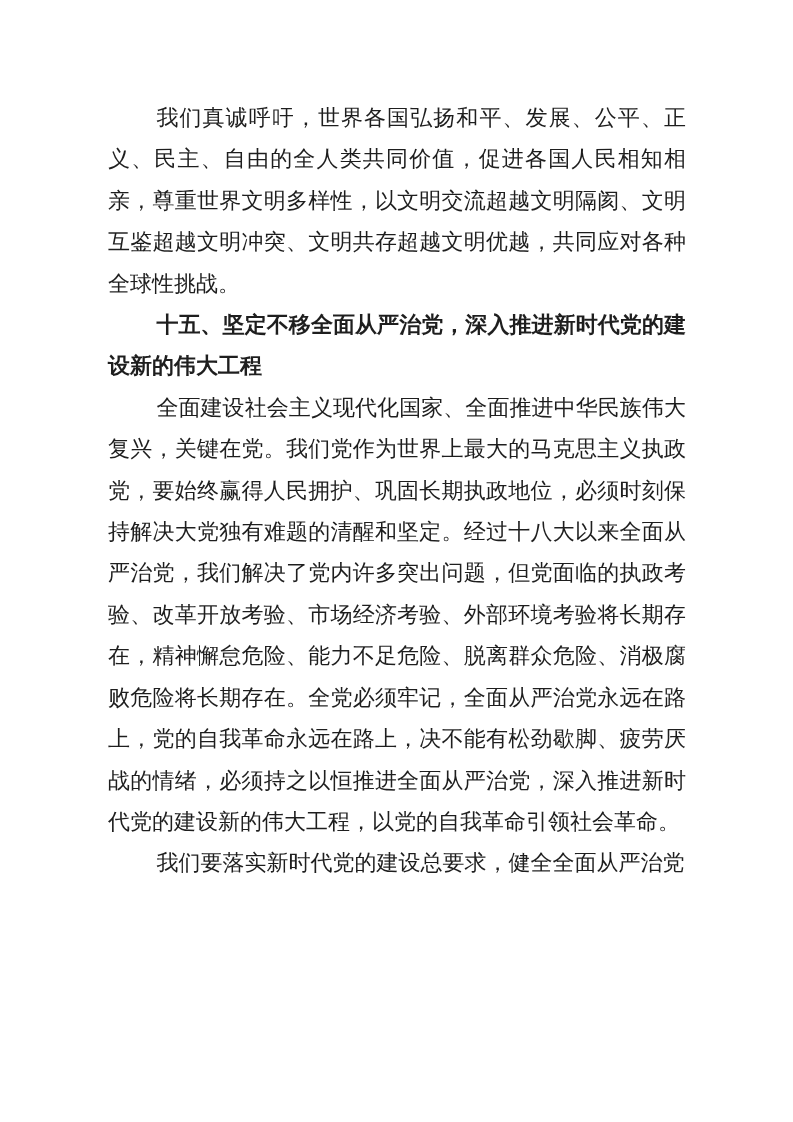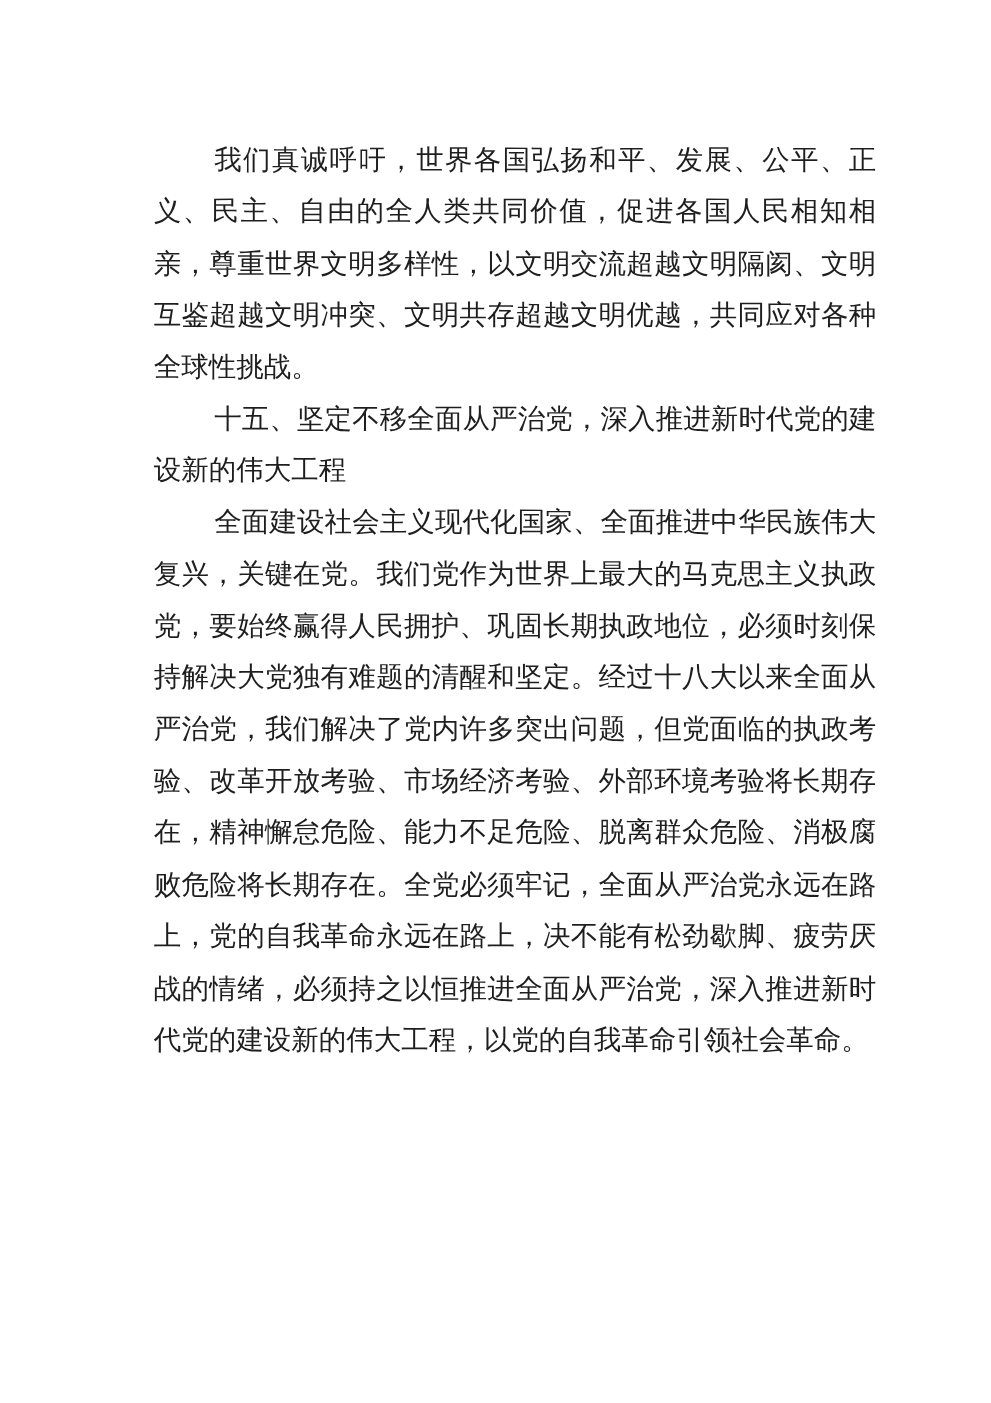--- a/index.html
+++ b/index.html
@@ -16,45 +16,45 @@
   .page {
     position: absolute;
     left: 0;
     top: 0;
     width: 793px;
     height: 1122px;
     background: #ffffff;
   }
   .text-block {
     position: absolute;
-    left: 123px;
+    left: 108px;
     top: 97px;
     width: 578px;
-    margin-top: 10px;
   }
   .para {
     margin: 0;
     padding: 0;
     font-family: "Liberation Serif", "DejaVu Serif", serif;
     font-size: 22px;
     line-height: 41.4px;
     font-weight: normal;
     color: #1e1e1e;
     text-align: justify;
     text-justify: inter-ideograph;
     text-indent: 2.2em;
     word-break: normal;
   }
   .para.heading {
     
-    font-weight: normal;
+    font-weight: bold;
   }
 </style>
 </head>
 <body>
 
 <div class="page">
   <div class="text-block">
     <p class="para">我们真诚呼吁，世界各国弘扬和平、发展、公平、正义、民主、自由的全人类共同价值，促进各国人民相知相亲，尊重世界文明多样性，以文明交流超越文明隔阂、文明互鉴超越文明冲突、文明共存超越文明优越，共同应对各种全球性挑战。</p>
     <p class="para heading">十五、坚定不移全面从严治党，深入推进新时代党的建设新的伟大工程</p>
     <p class="para">全面建设社会主义现代化国家、全面推进中华民族伟大复兴，关键在党。我们党作为世界上最大的马克思主义执政党，要始终赢得人民拥护、巩固长期执政地位，必须时刻保持解决大党独有难题的清醒和坚定。经过十八大以来全面从严治党，我们解决了党内许多突出问题，但党面临的执政考验、改革开放考验、市场经济考验、外部环境考验将长期存在，精神懈怠危险、能力不足危险、脱离群众危险、消极腐败危险将长期存在。全党必须牢记，全面从严治党永远在路上，党的自我革命永远在路上，决不能有松劲歇脚、疲劳厌战的情绪，必须持之以恒推进全面从严治党，深入推进新时代党的建设新的伟大工程，以党的自我革命引领社会革命。</p>
+    <p class="para">我们要落实新时代党的建设总要求，健全全面从严治党</p>
   </div>
 </div>
 
 </body></html>

